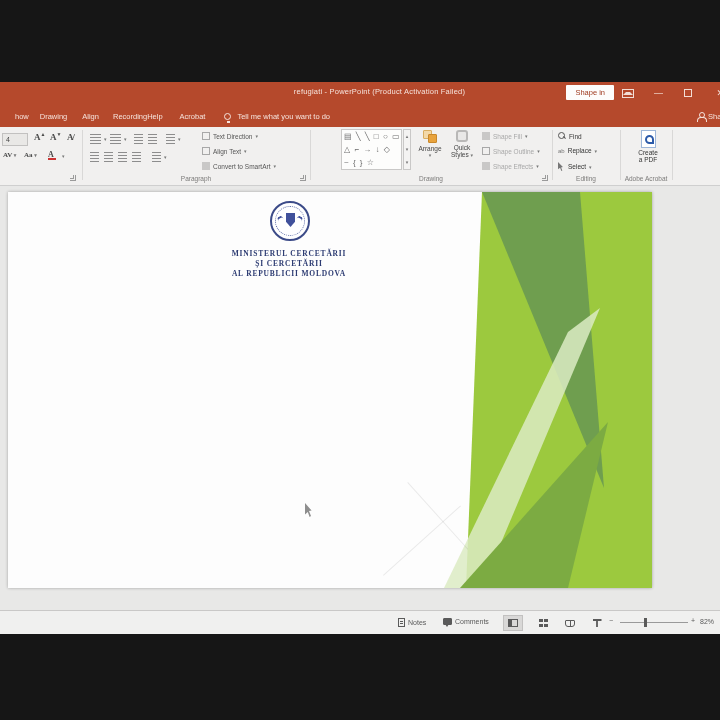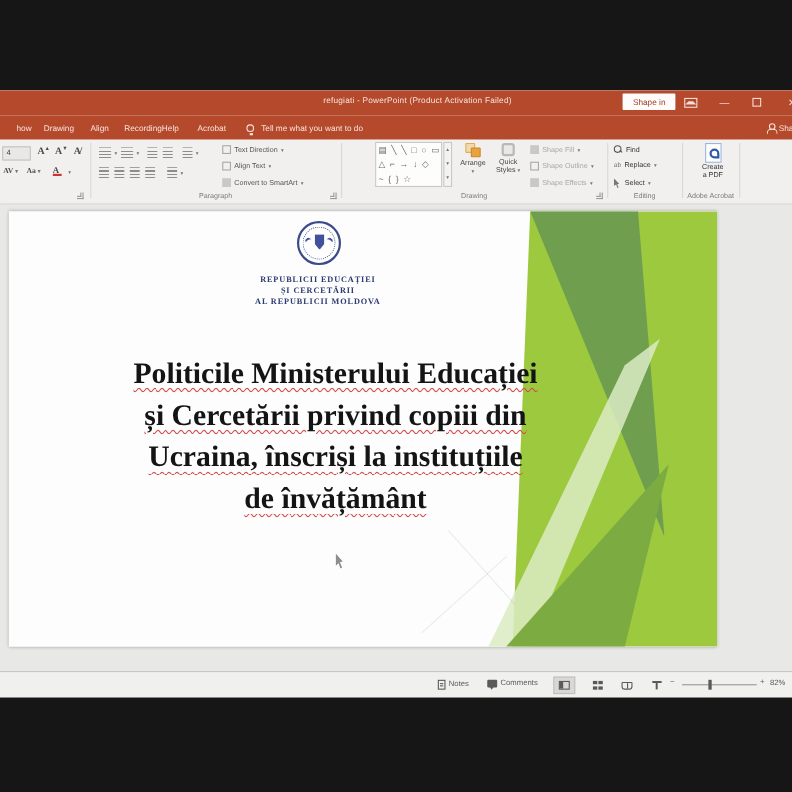--- a/index.html
+++ b/index.html
@@ -285,29 +285,23 @@
       <div class="hairline" style="left:375px;top:383px;width:104px;transform:rotate(-42deg)"></div>
       <div class="hairline" style="left:400px;top:290px;width:90px;transform:rotate(48deg)"></div>
 
       <div id="logo">
         <div class="ring"></div>
           <div class="shield"></div>
           <div class="wing-l"></div>
           <div class="wing-r"></div>
       </div>
       <div id="ministry">
-        <div>REPUBLICII EDUCAȚIEI</div>
+        <div>MINISTERUL CERCETĂRII</div>
         <div>ȘI CERCETĂRII</div>
         <div>AL REPUBLICII MOLDOVA</div>
-      </div>
-      <div id="slide-title">
-        <div class="tline"><span>Politicile Ministerului Educației</span></div>
-        <div class="tline"><span>și Cercetării privind copiii din</span></div>
-        <div class="tline"><span>Ucraina, înscriși la instituțiile</span></div>
-        <div class="tline"><span>de învățământ</span></div>
       </div>
       <div id="cursor"></div>
     </div>
   </div>
 
   <div id="statusbar">
     <div class="sb" style="left:398px">
       <span class="notes-ic"></span>
       <span>Notes</span>
       </div>

